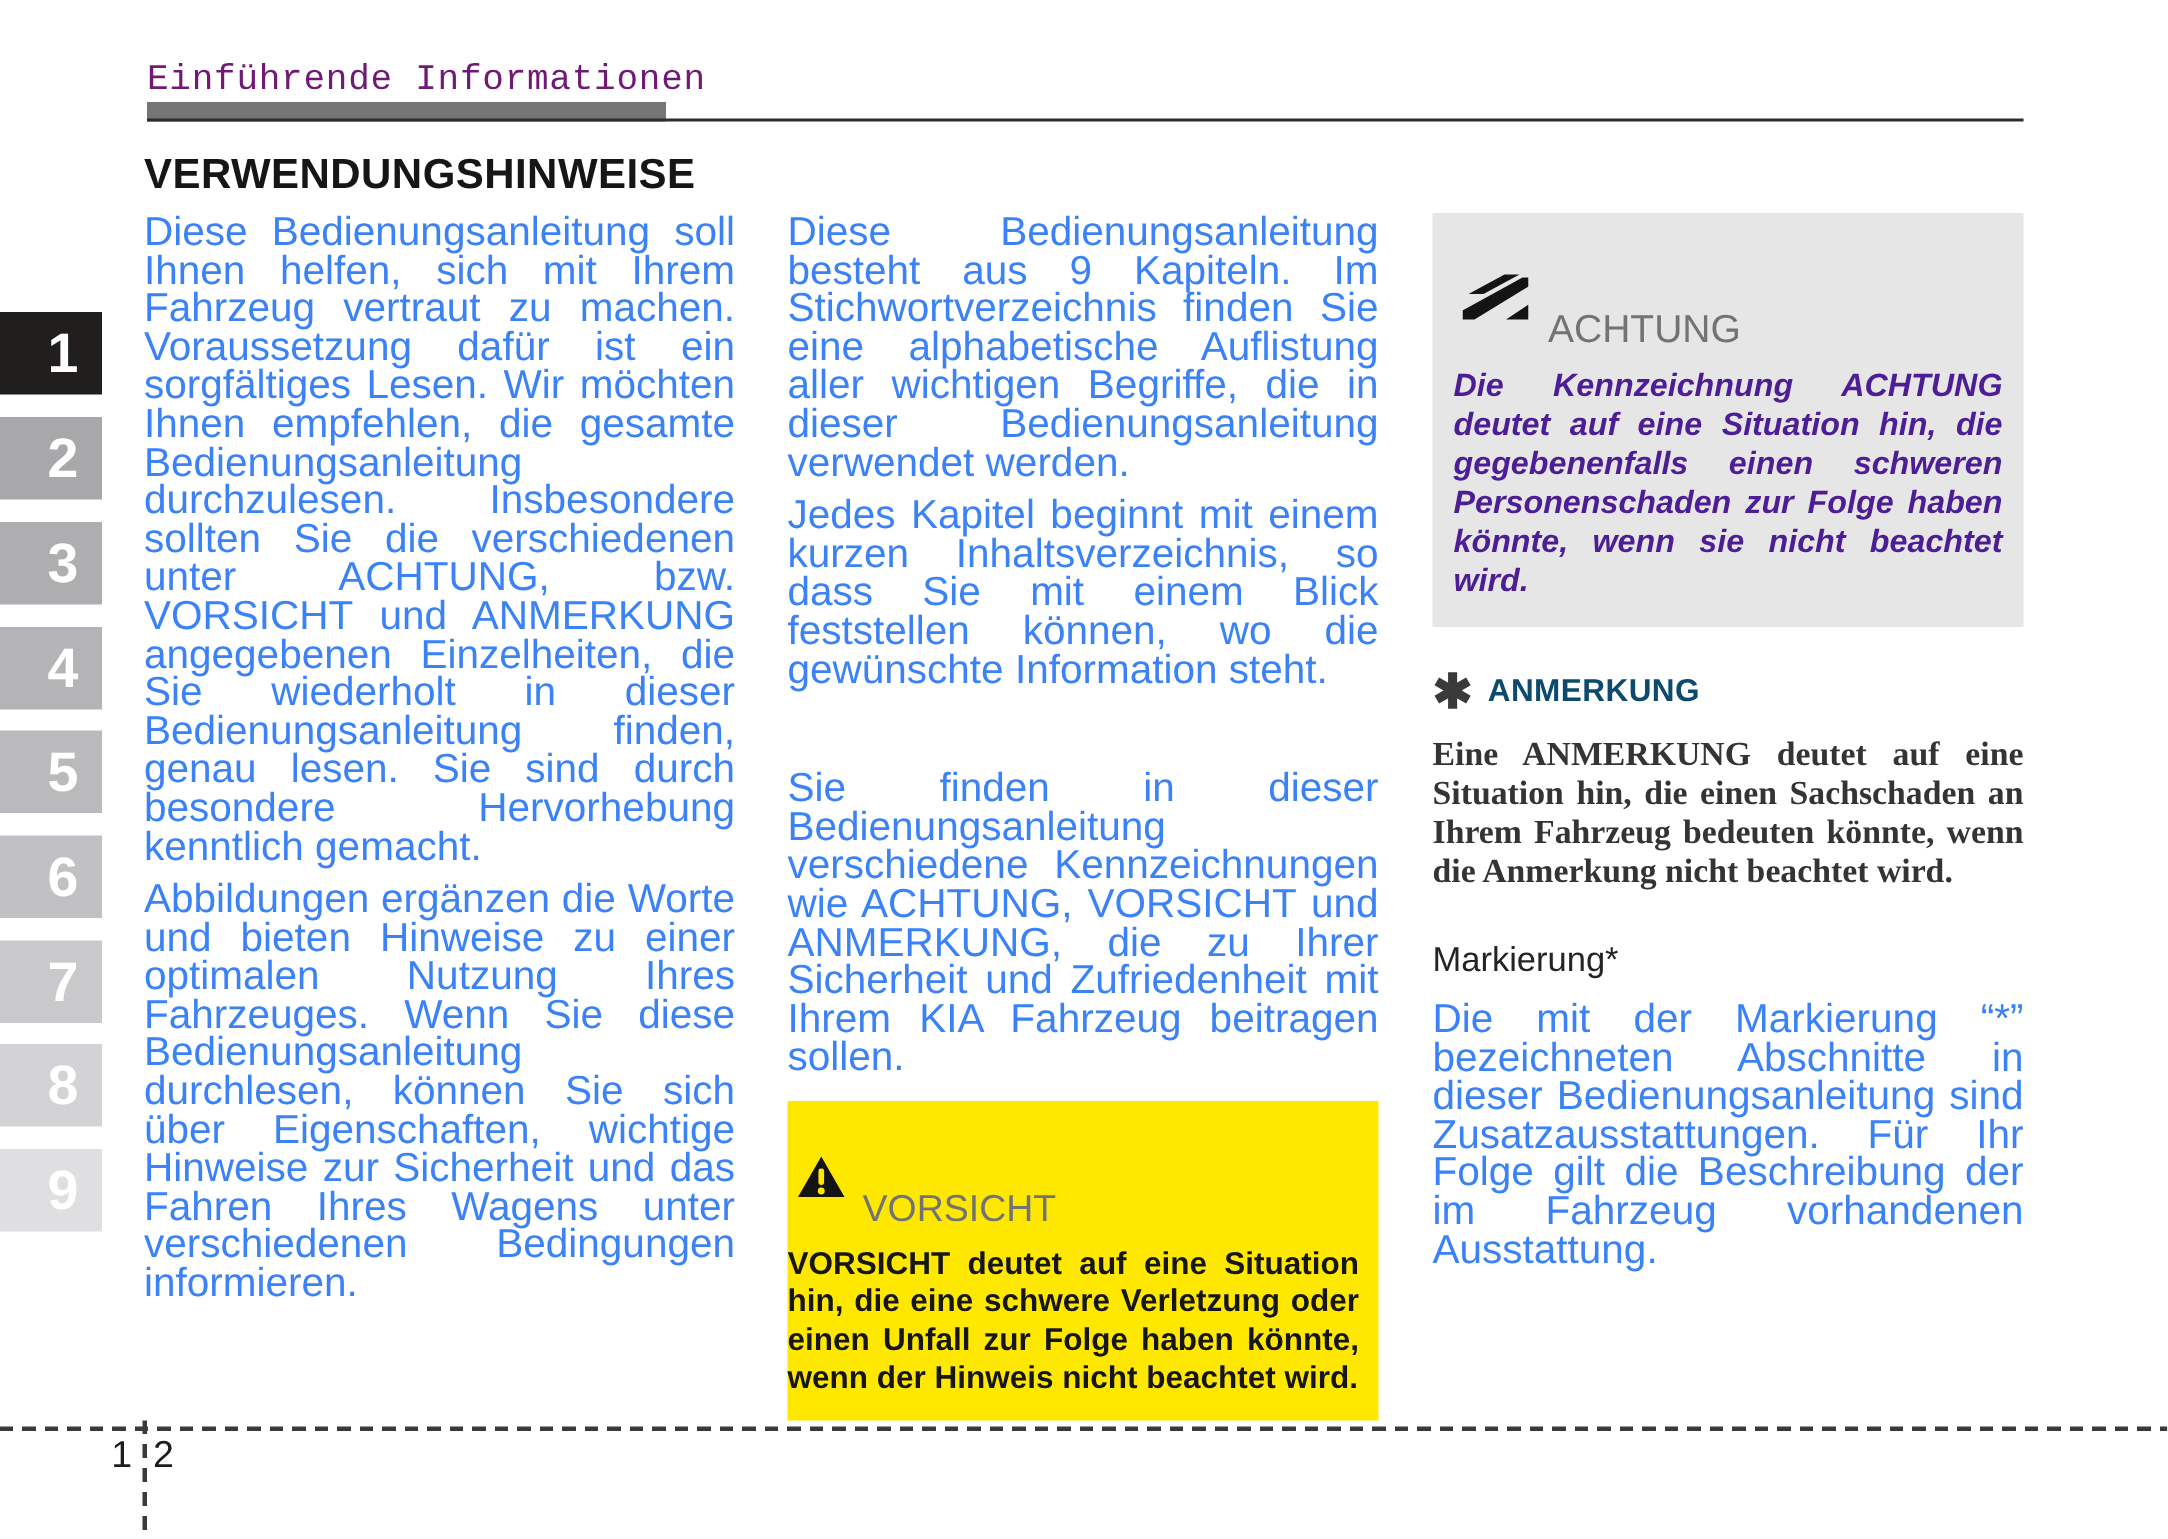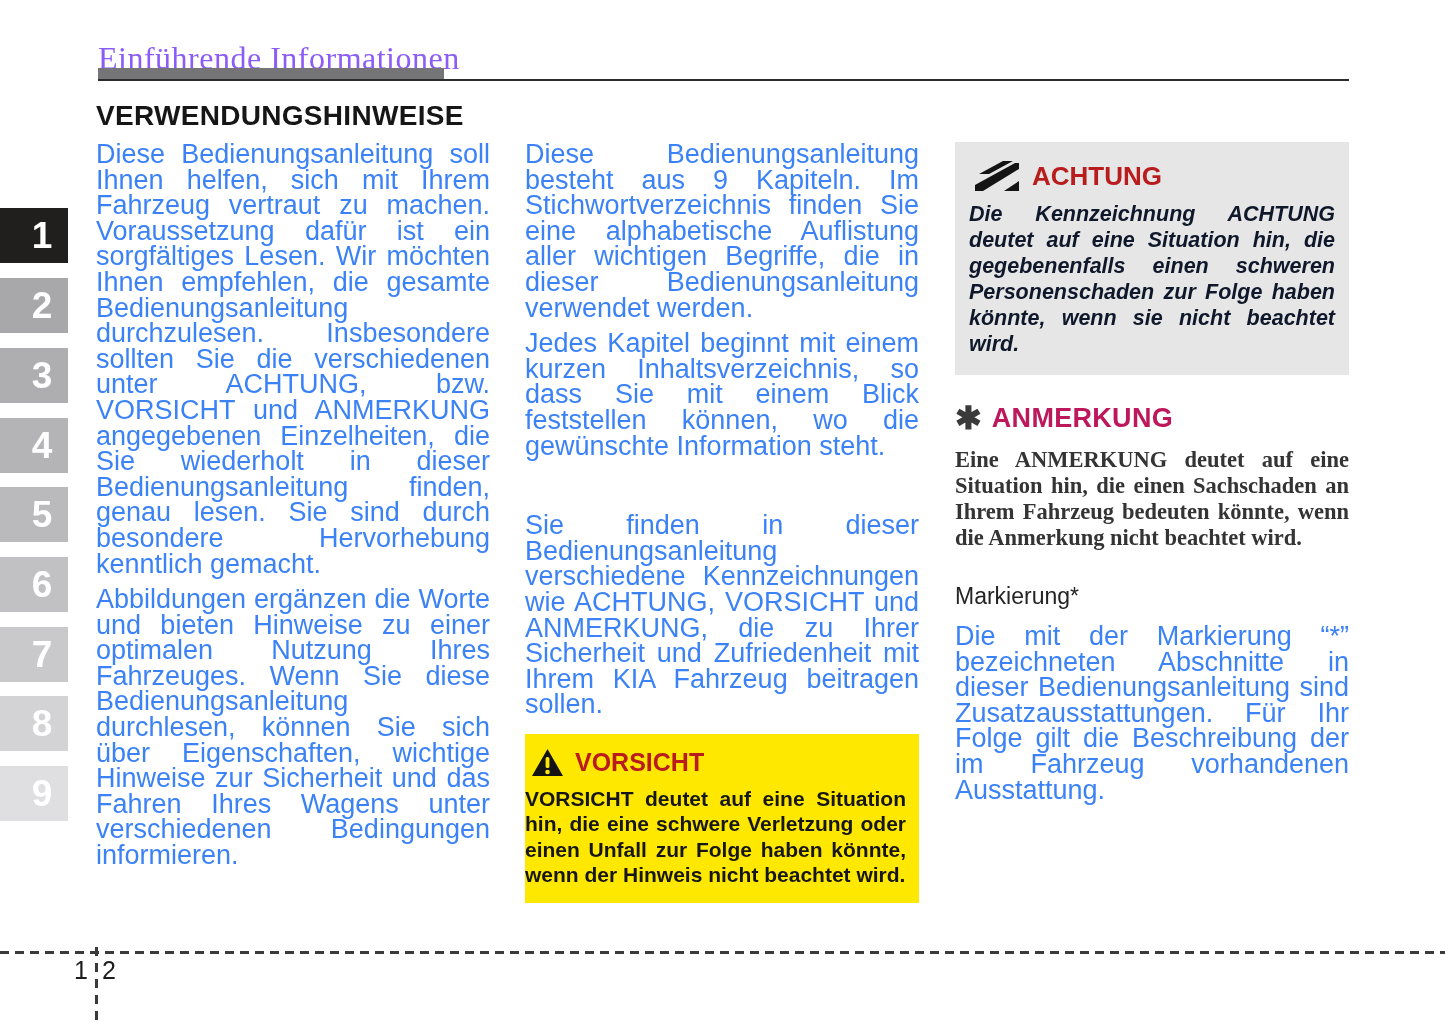--- a/index.html
+++ b/index.html
@@ -22,21 +22,21 @@
   .tab-4{top:418px;background:#b4b4b6;}
   .tab-5{top:487px;background:#bababc;}
   .tab-6{top:557px;background:#c1c1c3;}
   .tab-7{top:627px;background:#c9c9cb;}
   .tab-8{top:696px;background:#d3d3d5;}
   .tab-9{top:766px;background:#dfdfe1;}
 
   
   .runhead{
     position:absolute;left:98px;top:40px;
-    font-family:Liberation Serif, serif;font-size:32px;color:#8b5cf6;
+    font-family:Liberation Mono, monospace;font-size:24px;color:#701a75;
     letter-spacing:0.5px;
   }
   .runbar{position:absolute;left:98px;top:68px;width:346px;height:13px;background:#757577;}
   .runline{position:absolute;left:98px;top:79px;width:1251px;height:2px;background:#2d2d2d;}
 
   .main-title{
     position:absolute;left:96px;top:100px;margin:0;
     font-size:28px;font-weight:bold;color:#161616;letter-spacing:0.3px;
   }
 
@@ -45,34 +45,34 @@
   .col-1{left:96px;}
   .col-2{left:525px;}
   .col-3{left:955px;}
   .col p{margin:0;text-align:justify;font-size:27px;line-height:25.6px;color:#3b82f6;}
   .col .sp-sm{margin-top:10px;}
   .col .sp-lg{margin-top:54px;}
 
   
   .box{box-sizing:border-box;width:394px;}
   .box-hd{display:flex;align-items:center;margin:0 0 9px 6px;}
-  .box-hd .hd-label{font-weight:bold;color:#b91c1c;}
+  .box-hd .hd-label{font-weight:normal;color:#737373;margin-top:44px;}
 
   .achtung-box{background:#e6e6e6;padding:18px 14px 18px 14px;}
   .achtung-box .hd-label{font-size:26px;margin-left:13px;}
-  .achtung-box p{font-weight:bold;font-style:italic;font-size:21.5px;line-height:26px;color:#0f172a;}
+  .achtung-box p{font-weight:bold;font-style:italic;font-size:21.5px;line-height:26px;color:#4c1d95;}
 
   .vorsicht-box{background:#ffe800;padding:14px 13px 15px 0;margin-top:16px;}
   .vorsicht-box .hd-label{font-size:25px;margin-left:11px;}
   .vorsicht-box p{font-weight:bold;font-size:21px;line-height:25.5px;color:#161616;}
 
   
   .anm-hd{display:flex;align-items:center;margin:27px 0 13px 0;}
   .anm-asterisk{font-size:32px;font-weight:bold;color:#3a3a3a;line-height:1;}
-  .anm-title{font-size:27px;font-weight:bold;color:#be185d;margin-left:10px;letter-spacing:0.3px;}
+  .anm-title{font-size:21px;font-weight:bold;color:#0c4a6e;margin-left:10px;letter-spacing:0.3px;}
   .col .anm-body{
     font-family:"Liberation Serif",serif;font-weight:bold;
     font-size:22.5px;line-height:26px;color:#343434;
   }
   .mark-hd{font-size:23px;font-weight:normal;color:#242424;margin:32px 0 14px 0;}
 
   
   .dash-h{
     position:absolute;left:0;top:951px;width:1445px;height:3px;
     background:repeating-linear-gradient(90deg,#3a3a3a 0 9px,transparent 9px 15px);

